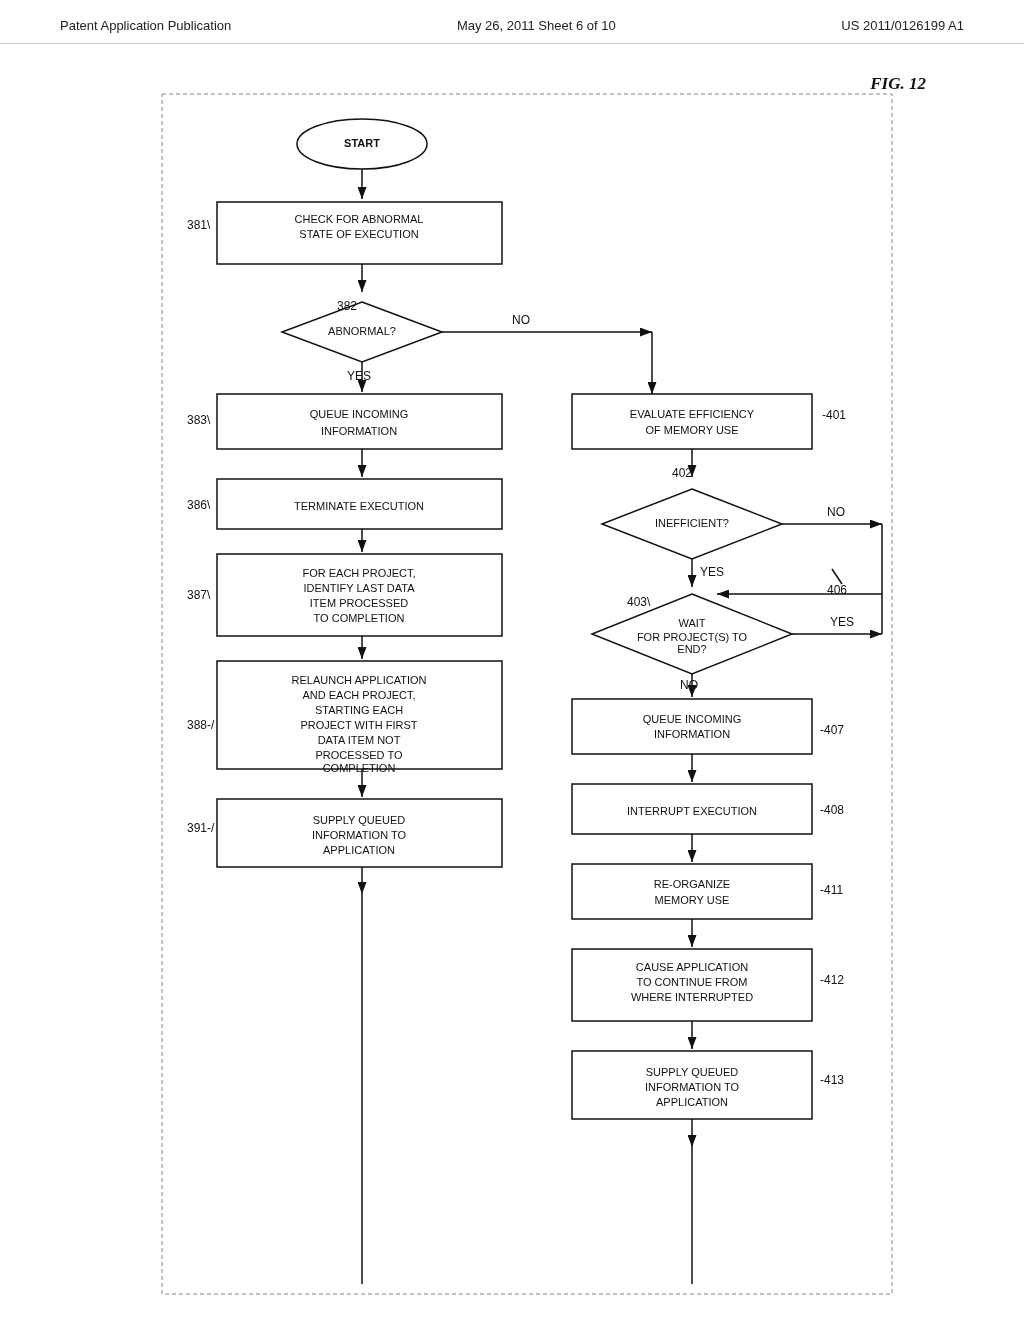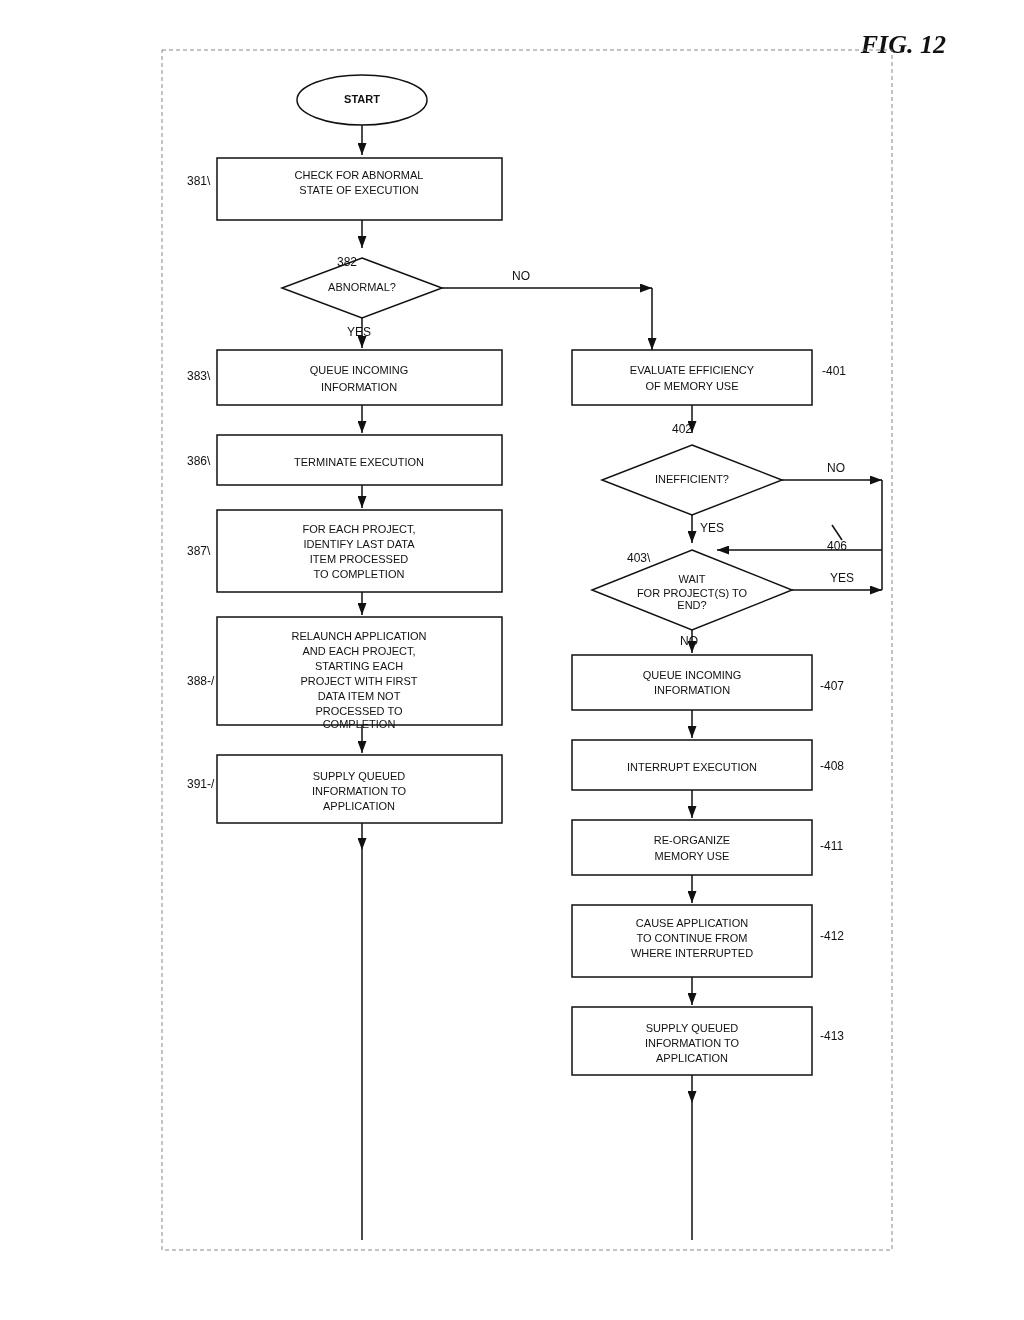--- a/index.html
+++ b/index.html
@@ -45,23 +45,23 @@
     
     .main-content {
       padding: 30px 60px 30px 60px;
       position: relative;
     }
 
     
     .figure-title {
       position: absolute;
       top: 30px;
-      right: 78px;
+      right: 98px;
       font-style: italic;
-      font-size: 26px;
+      font-size: 17px;
       font-weight: bold;
       color: #111;
       font-family: Georgia, serif;
       text-align: right;
     }
 
     
     .flowchart {
       position: relative;
       width: 860px;
@@ -87,20 +87,25 @@
       font-family: Arial, sans-serif;
       font-size: 12px;
       fill: #111;
     }
   </style>
 </head>
 <body>
 
 <div class="page">
 
+  <div class="header">
+    <div class="header-left">Patent Application Publication</div>
+    <div class="header-center">May 26, 2011   Sheet 6 of 10</div>
+    <div class="header-right">US 2011/0126199 A1</div>
+  </div>
 
   <div class="main-content">
 
     <div class="figure-title">FIG. 12</div>
 
     <div class="flowchart">
       <svg width="860" height="1230" viewBox="0 0 860 1230" xmlns="http://www.w3.org/2000/svg">
         <defs>
           <marker id="arrowhead" markerWidth="8" markerHeight="6" refX="8" refY="3" orient="auto">
             <polygon points="0 0, 8 3, 0 6" fill="#111"></polygon>

